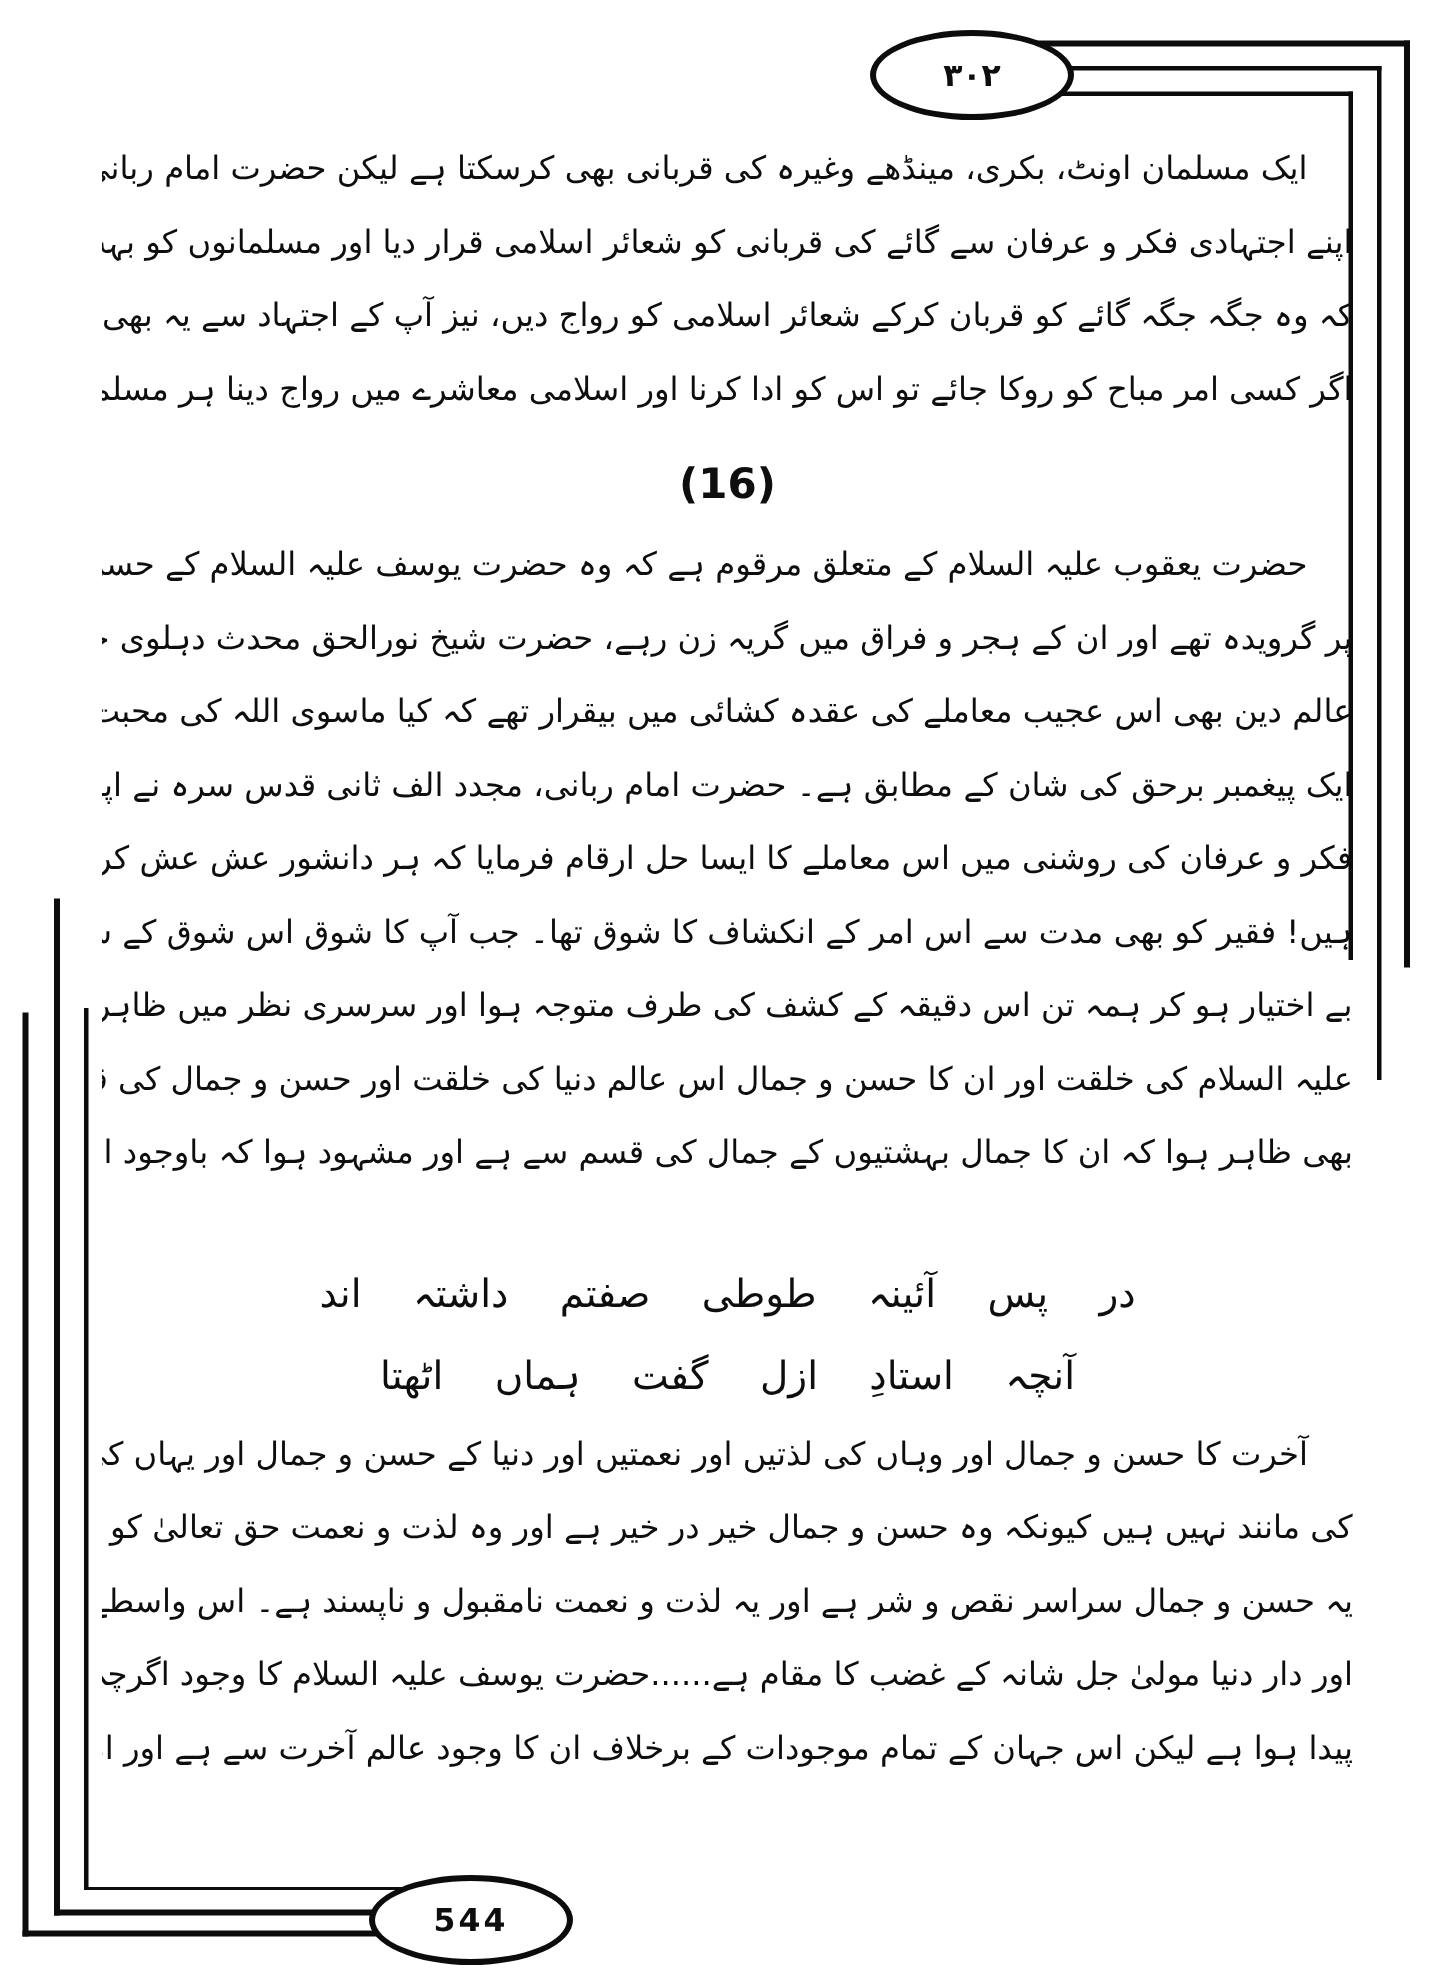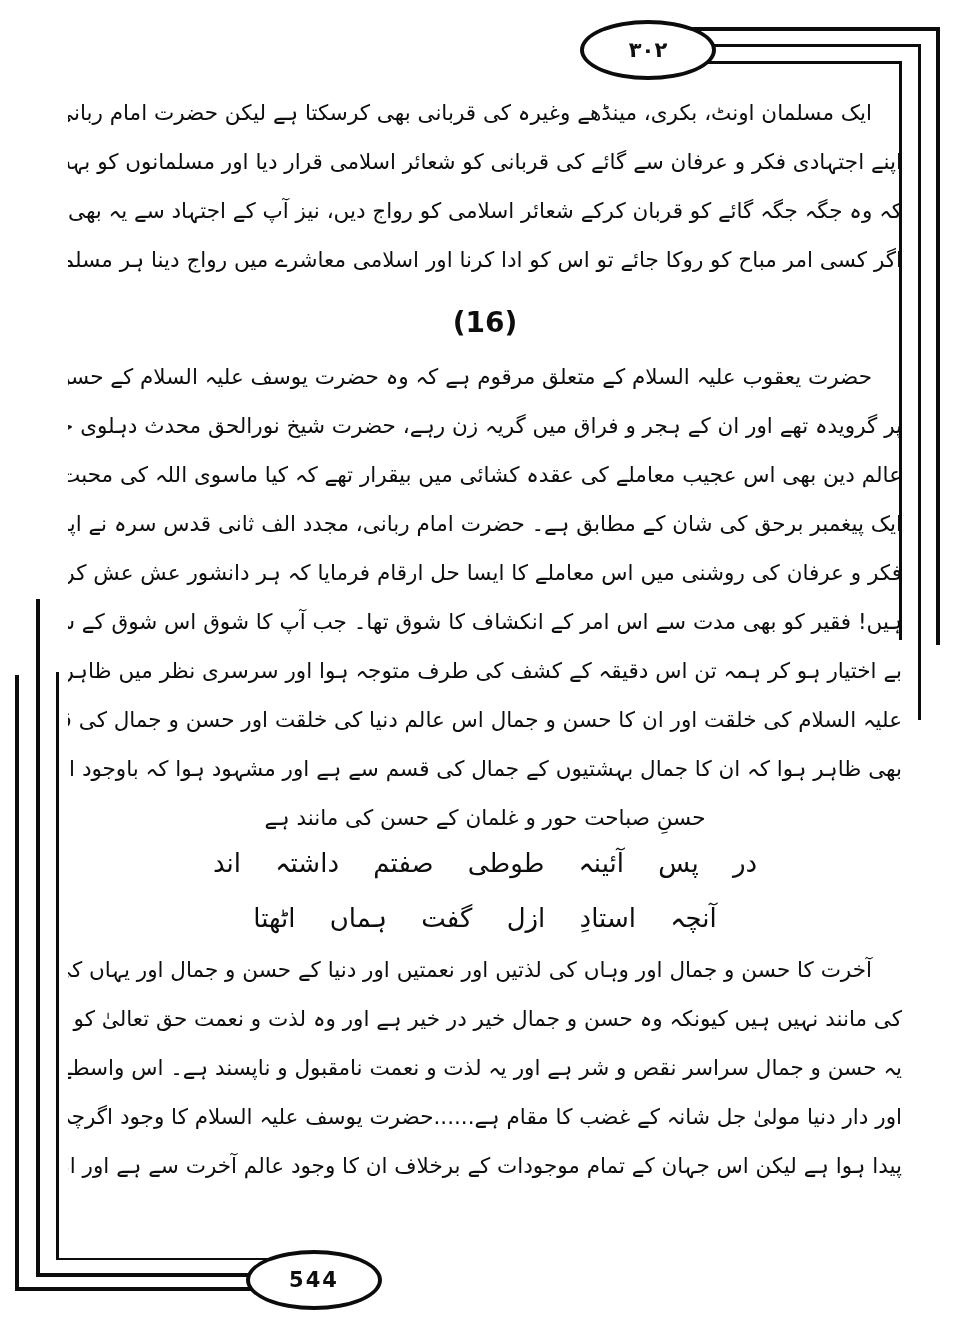--- a/index.html
+++ b/index.html
@@ -81,21 +81,20 @@
     <div class="para p2">
       <div class="ln indent">حضرت یعقوب علیہ السلام کے متعلق مرقوم ہے کہ وہ حضرت یوسف علیہ السلام کے حسن و جمال</div>
       <div class="ln">پر گرویدہ تھے اور ان کے ہجر و فراق میں گریہ زن رہے، حضرت شیخ نورالحق محدث دہلوی جیسے بلند پایہ</div>
       <div class="ln">عالم دین بھی اس عجیب معاملے کی عقدہ کشائی میں بیقرار تھے کہ کیا ماسوی اللہ کی محبت میں اس قدر مبالغہ</div>
       <div class="ln">ایک پیغمبر برحق کی شان کے مطابق ہے۔ حضرت امام ربانی، مجدد الف ثانی قدس سرہ نے اپنے اجتہادی</div>
       <div class="ln">فکر و عرفان کی روشنی میں اس معاملے کا ایسا حل ارقام فرمایا کہ ہر دانشور عش عش کر اٹھتا ہے، آپ فرماتے</div>
       <div class="ln">ہیں! فقیر کو بھی مدت سے اس امر کے انکشاف کا شوق تھا۔ جب آپ کا شوق اس شوق کے ساتھ مل گیا تو</div>
       <div class="ln">بے اختیار ہو کر ہمہ تن اس دقیقہ کے کشف کی طرف متوجہ ہوا اور سرسری نظر میں ظاہر ہو گیا کہ حضرت یوسف</div>
       <div class="ln">علیہ السلام کی خلقت اور ان کا حسن و جمال اس عالم دنیا کی خلقت اور حسن و جمال کی قسم سے نہیں ہے اور یہ</div>
       <div class="ln">بھی ظاہر ہوا کہ ان کا جمال بہشتیوں کے جمال کی قسم سے ہے اور مشہود ہوا کہ باوجود اس جہان کے ان کا</div>
-      <div class="ln center">حسنِ صباحت حور و غلمان کے حسن کی مانند ہے</div>
     </div>
 
     <div class="poetry">
       <div class="verse">در پس آئینہ طوطی صفتم داشتہ اند</div>
       <div class="verse">آنچہ استادِ ازل گفت ہماں اٹھتا</div>
     </div>
 
     <div class="para p3">
       <div class="ln indent">آخرت کا حسن و جمال اور وہاں کی لذتیں اور نعمتیں اور دنیا کے حسن و جمال اور یہاں کی لذتوں اور نعمتوں</div>
       <div class="ln">کی مانند نہیں ہیں کیونکہ وہ حسن و جمال خیر در خیر ہے اور وہ لذت و نعمت حق تعالیٰ کو مقبول اور پسندیدہ ہے اور</div>

